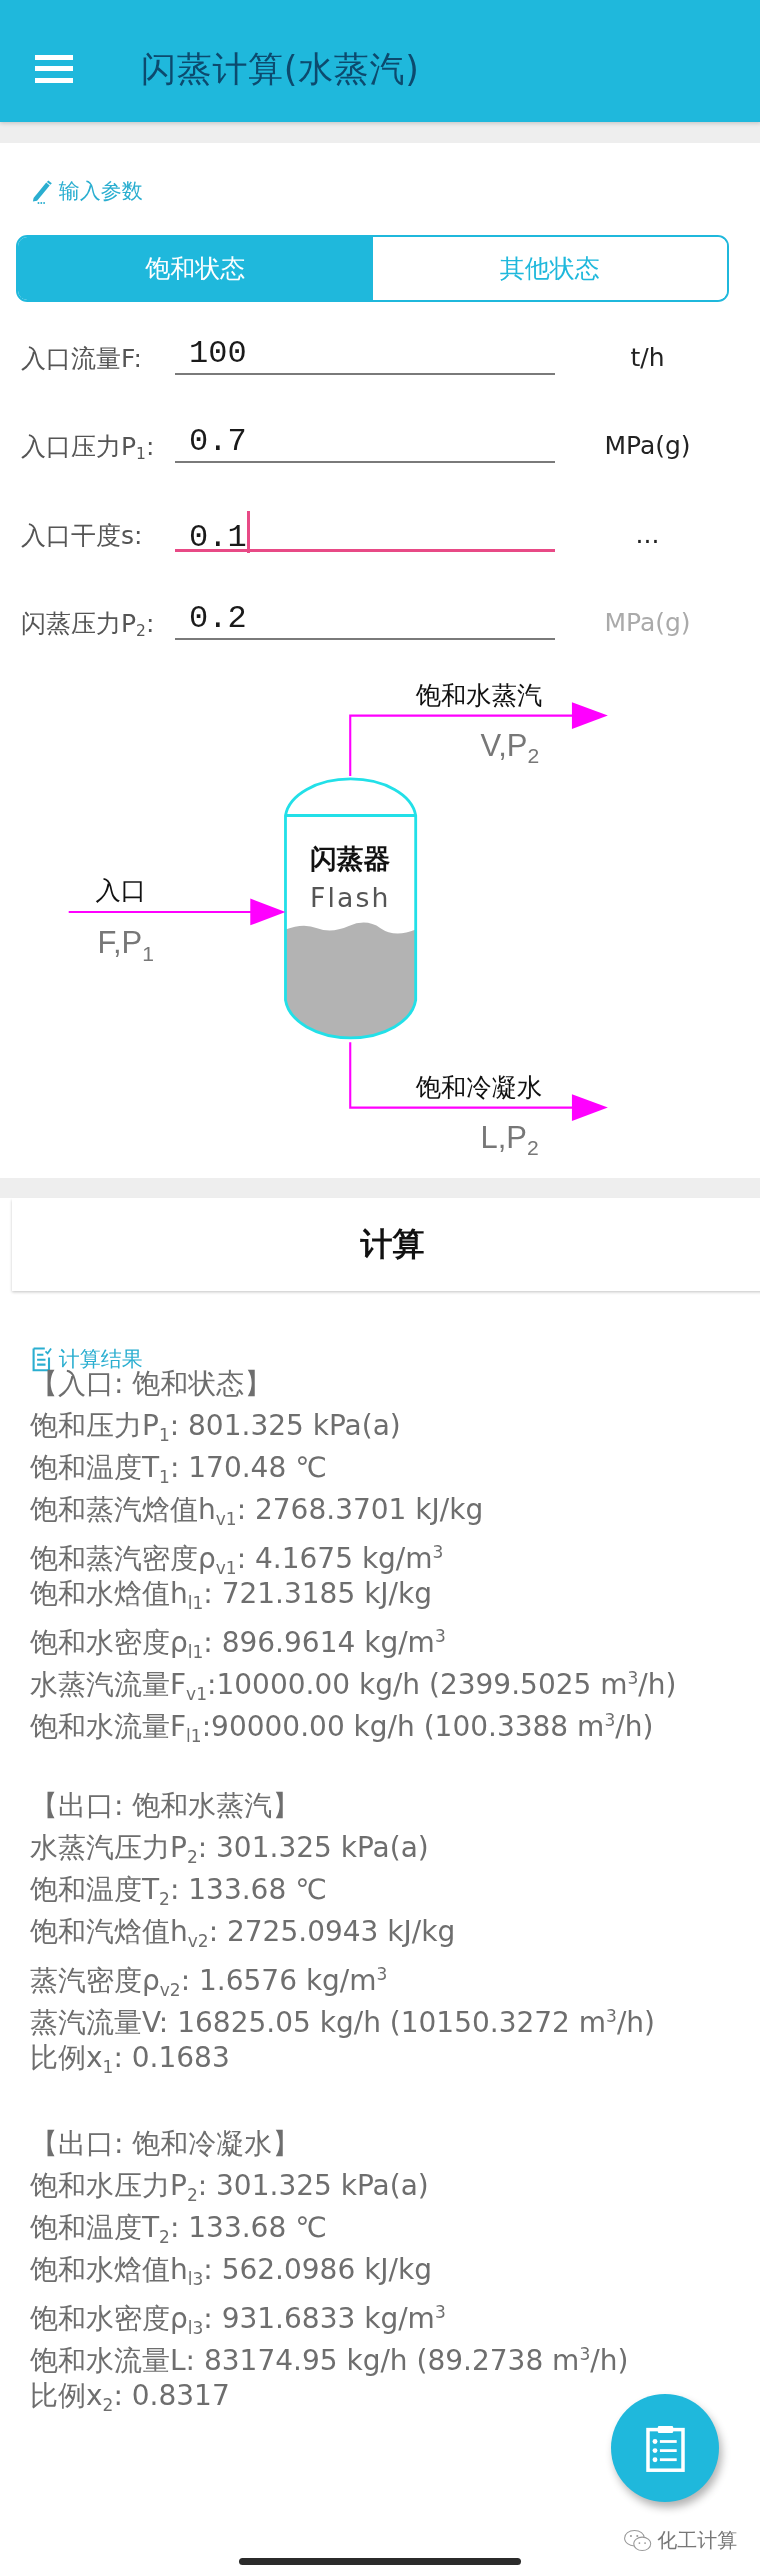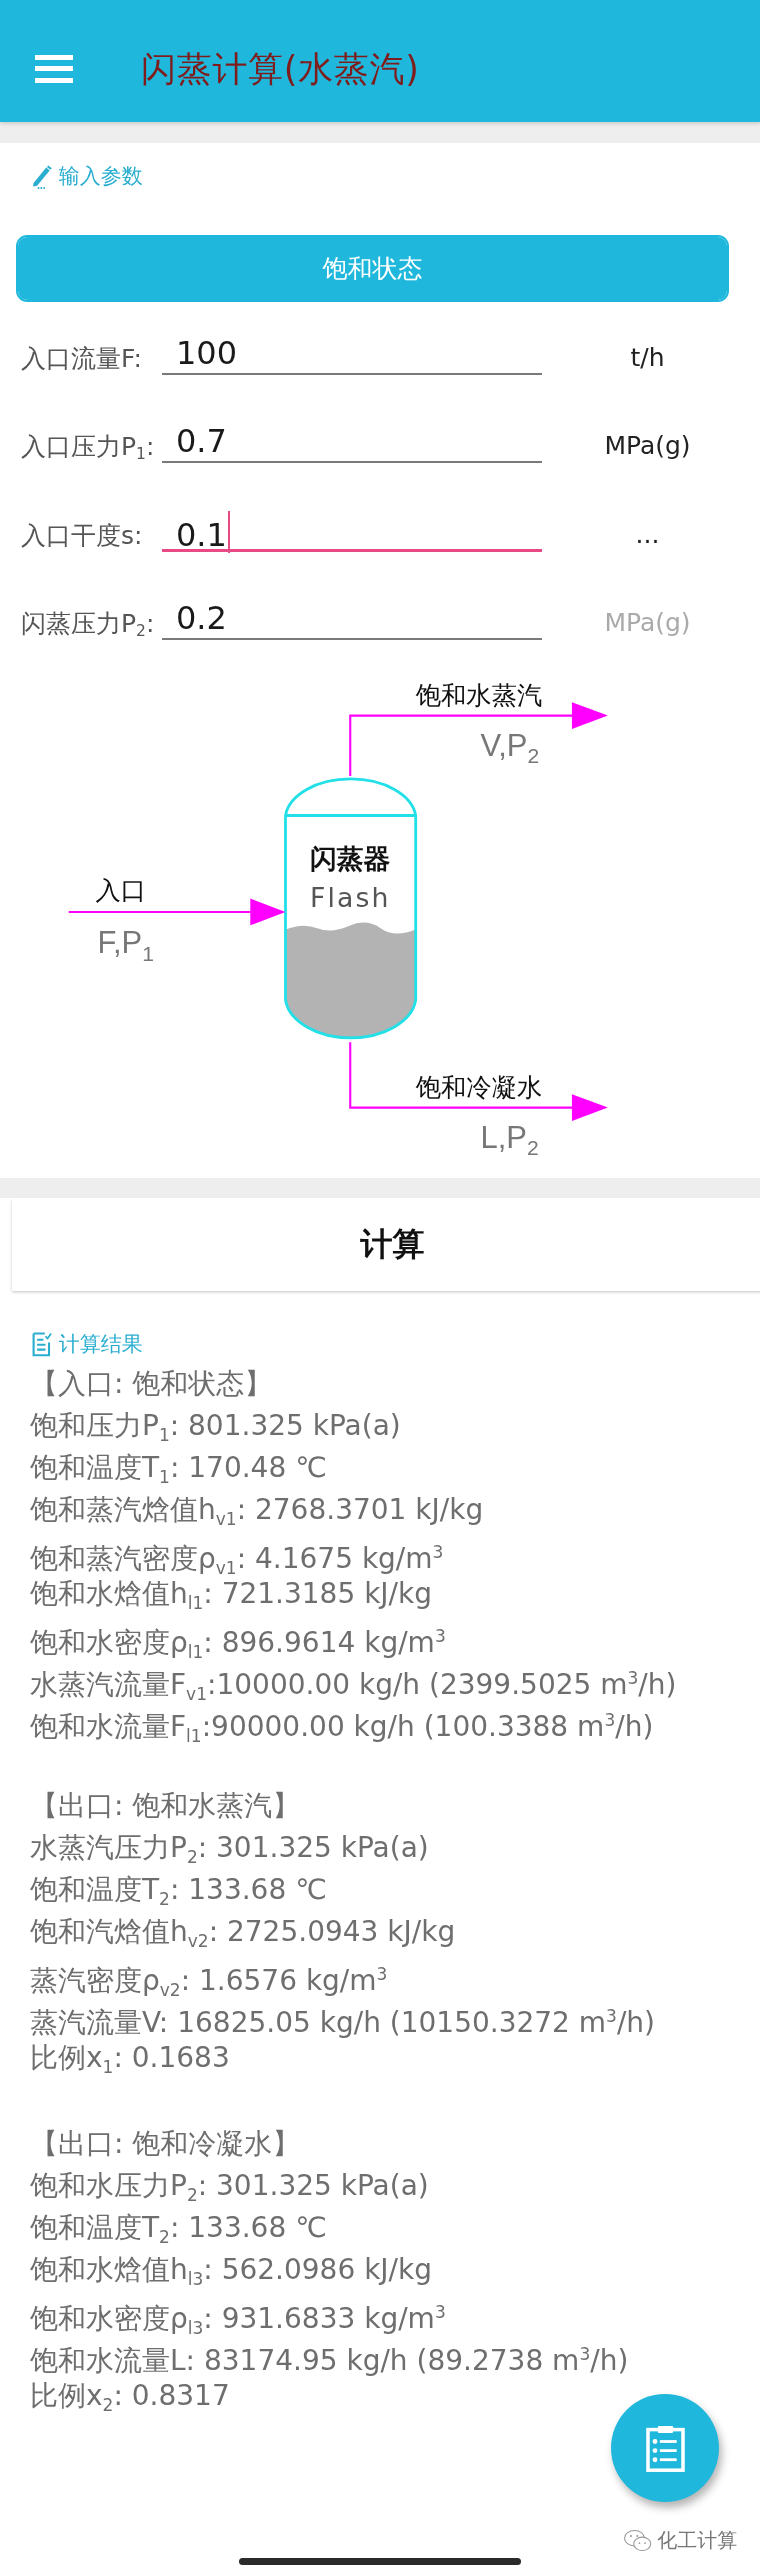--- a/index.html
+++ b/index.html
@@ -5,36 +5,36 @@
   * { box-sizing: border-box; margin: 0; padding: 0; }
   html, body { width: 761px; height: 2576px; background: #ffffff; overflow: hidden; }
   body { position: relative; font-family: "DejaVu Sans", "Liberation Sans", sans-serif; color: #333; }
 
   .appbar { position: absolute; left: 0; top: 0; width: 761px; height: 122px; background: #1fb8dc; box-shadow: 0 2.1px 4.2px rgba(0,0,0,0.18); z-index: 2; }
   .menu-icon { position: absolute; left: 35px; top: 55px; width: 38px; height: 28px; cursor: pointer; }
   .menu-icon span { position: absolute; left: 0; width: 38px; height: 5px; background: #fff; }
   .menu-icon span:nth-child(1) { top: 0; }
   .menu-icon span:nth-child(2) { top: 11.3px; }
   .menu-icon span:nth-child(3) { top: 22.5px; }
-  .app-title { position: absolute; left: 141px; top: 45px; font-size: 35px; color: #7f1d1d; letter-spacing: 0.7px; line-height: 49px; }
+  .app-title { position: absolute; left: 141px; top: 45px; font-size: 35px; color: #0c4a6e; letter-spacing: 0.7px; line-height: 49px; }
 
   .gap-top { position: absolute; left: 0; top: 122px; width: 761px; height: 21px; background: #eeeeee; }
 
-  .section-head { position: absolute; left: 28px; display: flex; align-items: center; color: #2aaed0; font-size: 21px; line-height: 28px; }
+  .section-head { position: absolute; left: 28px; display: flex; align-items: center; color: #2aaed0; font-size: 21px; line-height: 28px; margin-top: 15px; }
   .section-head svg { width: 28px; height: 28px; margin-right: 2.8px; }
 
   .seg { position: absolute; left: 16px; top: 235px; width: 713px; height: 67px; border: 2.1px solid #1fb8dc; border-radius: 11.3px; overflow: hidden; display: flex; }
   .seg-btn { flex: 1; display: flex; align-items: center; justify-content: center; font-size: 25px; cursor: pointer; }
   .seg-btn.active { background: #1fb8dc; color: #ffffff; }
   .seg-btn.inactive { background: #ffffff; color: #1fb8dc; }
 
   .row { position: absolute; left: 0; width: 624px; height: 70px; }
   .row .lbl { position: absolute; left: 21px; top: 20px; font-size: 25px; color: #555; line-height: 32px; white-space: nowrap; }
   .row .lbl sub { font-size: 15.5px; vertical-align: -4.2px; }
-  .row .field { position: absolute; left: 162px; top: 7px; width: 380px; height: 45px; border-bottom: 2.1px solid #7a7a7a; }
+  .row .field { position: absolute; left: 175px; top: 7px; width: 380px; height: 45px; border-bottom: 2.1px solid #7a7a7a; font-family: Liberation Mono, monospace; }
   .row .field.focused { border-bottom: 3.5px solid #e84a86; }
   .row .field .val { position: absolute; left: 14px; top: 4.2px; font-size: 32px; color: #1a1a1a; line-height: 39px; }
   .row .field .caret { display: inline-block; width: 2.8px; height: 42px; background: #e84a86; vertical-align: -7px; margin-left: 0.7px; }
   .row .unit { position: absolute; left: 577px; width: 141px; top: 19px; text-align: center; font-size: 25px; color: #222; line-height: 32px; }
   .row .unit.muted { color: #aaaaaa; }
 
   .diagram { position: absolute; left: 0; top: 648px; width: 761px; height: 530px; }
 
   .gap-mid { position: absolute; left: 0; top: 1178px; width: 761px; height: 20px; background: #eeeeee; }
   .calc-btn { position: absolute; left: 12px; top: 1198px; width: 761px; height: 93px; background: #ffffff; border: none; box-shadow: 0 2.1px 2.8px rgba(0,0,0,0.22); display: flex; align-items: center; justify-content: center; font-size: 32px; font-weight: bold; color: #111; cursor: pointer; }
@@ -72,20 +72,21 @@
     <path d="M27 7 L29 5 L34 9 L32 11 Z" fill="#2aaed0"></path>
     <circle cx="15" cy="37" r="1.4" fill="#2aaed0"></circle>
       <circle cx="19" cy="37" r="1.4" fill="#2aaed0"></circle>
       <circle cx="23" cy="37" r="1.4" fill="#2aaed0"></circle>
   </svg>
   <span>输入参数</span>
 </div>
 
 <div class="seg">
   <div class="seg-btn active">饱和状态</div>
+  <div class="seg-btn inactive">其他状态</div>
 </div>
 
 <div class="row" style="top:323px;">
   <div class="lbl">入口流量F:</div>
   <div class="field">
     <span class="val">100</span>
   </div>
   <div class="unit">t/h</div>
 </div>
 

